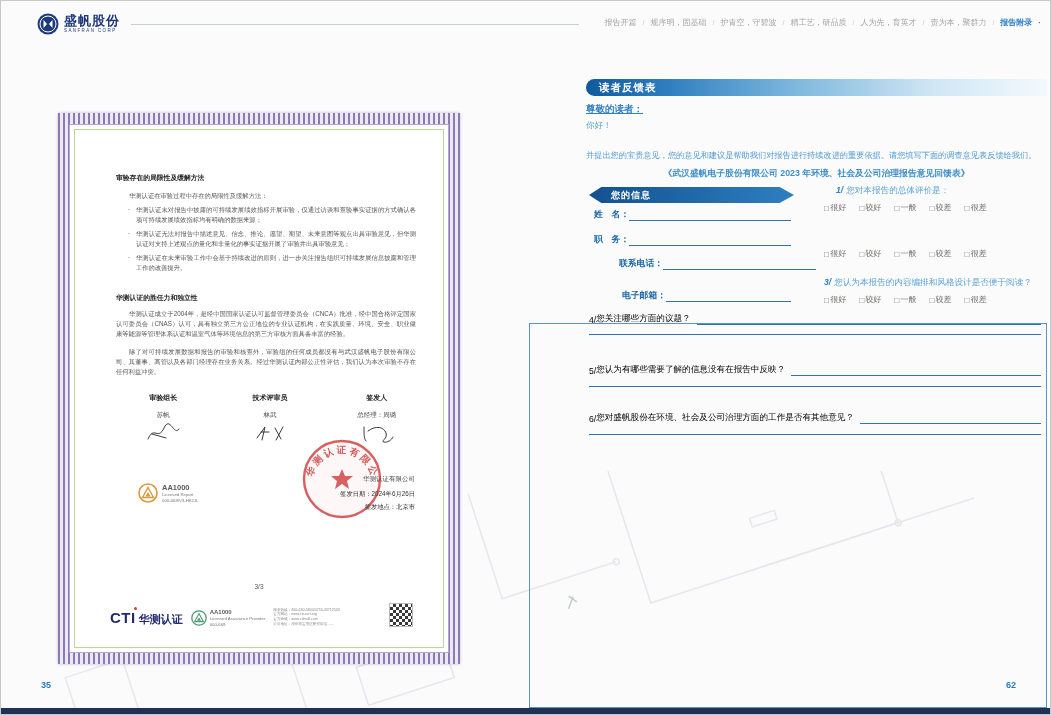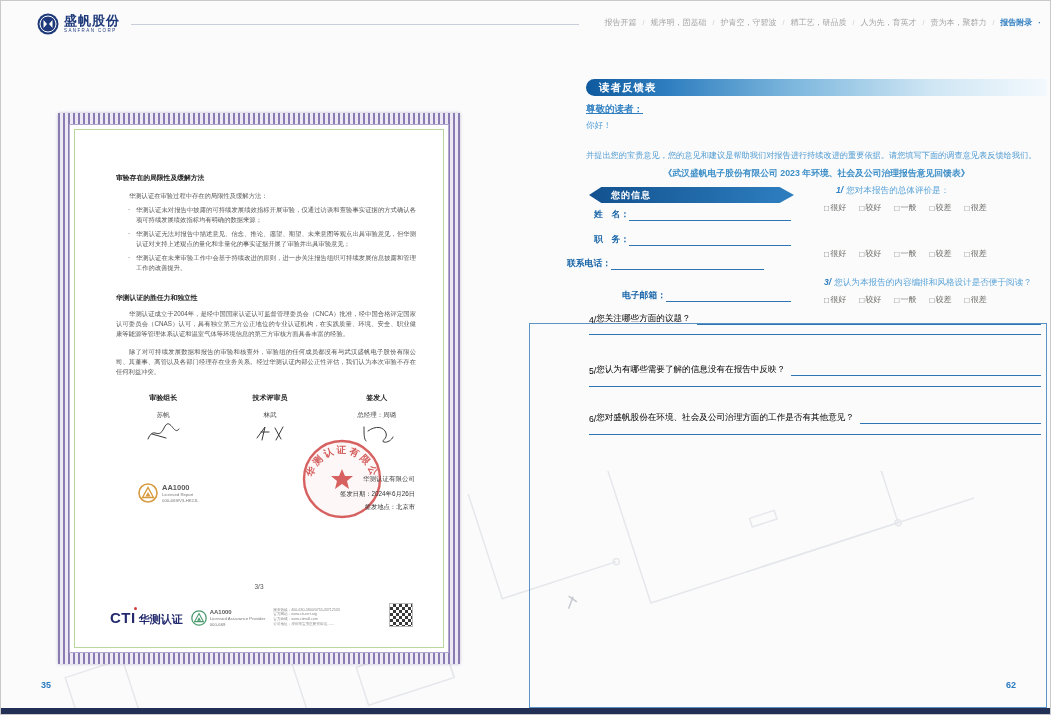--- a/index.html
+++ b/index.html
@@ -273,21 +273,21 @@
   <div class="info-banner">您的信息</div>
 
   <div class="f-row" style="left:593px; top:208px; width:197px;">
     <span class="f-label">姓　名：</span>
     <span class="f-line" style="flex:1"></span>
   </div>
   <div class="f-row" style="left:593px; top:233px; width:197px;">
     <span class="f-label">职　务：</span>
     <span class="f-line" style="flex:1"></span>
   </div>
-  <div class="f-row" style="left:566px; top:257px; width:197px;">
+  <div class="f-row" style="left:618px; top:257px; width:197px;">
     <span class="f-label">联系电话：</span>
     <span class="f-line" style="flex:1"></span>
   </div>
   <div class="f-row" style="left:593px; top:289px; width:197px;padding-left:28px;">
     <span class="f-label">电子邮箱：</span>
     <span class="f-line" style="flex:1"></span>
   </div>
 
   <div class="q" style="left:823px; top:184px;margin-left:12px;">
     <span class="qn">1/</span><span class="qt">您对本报告的总体评价是：</span>

